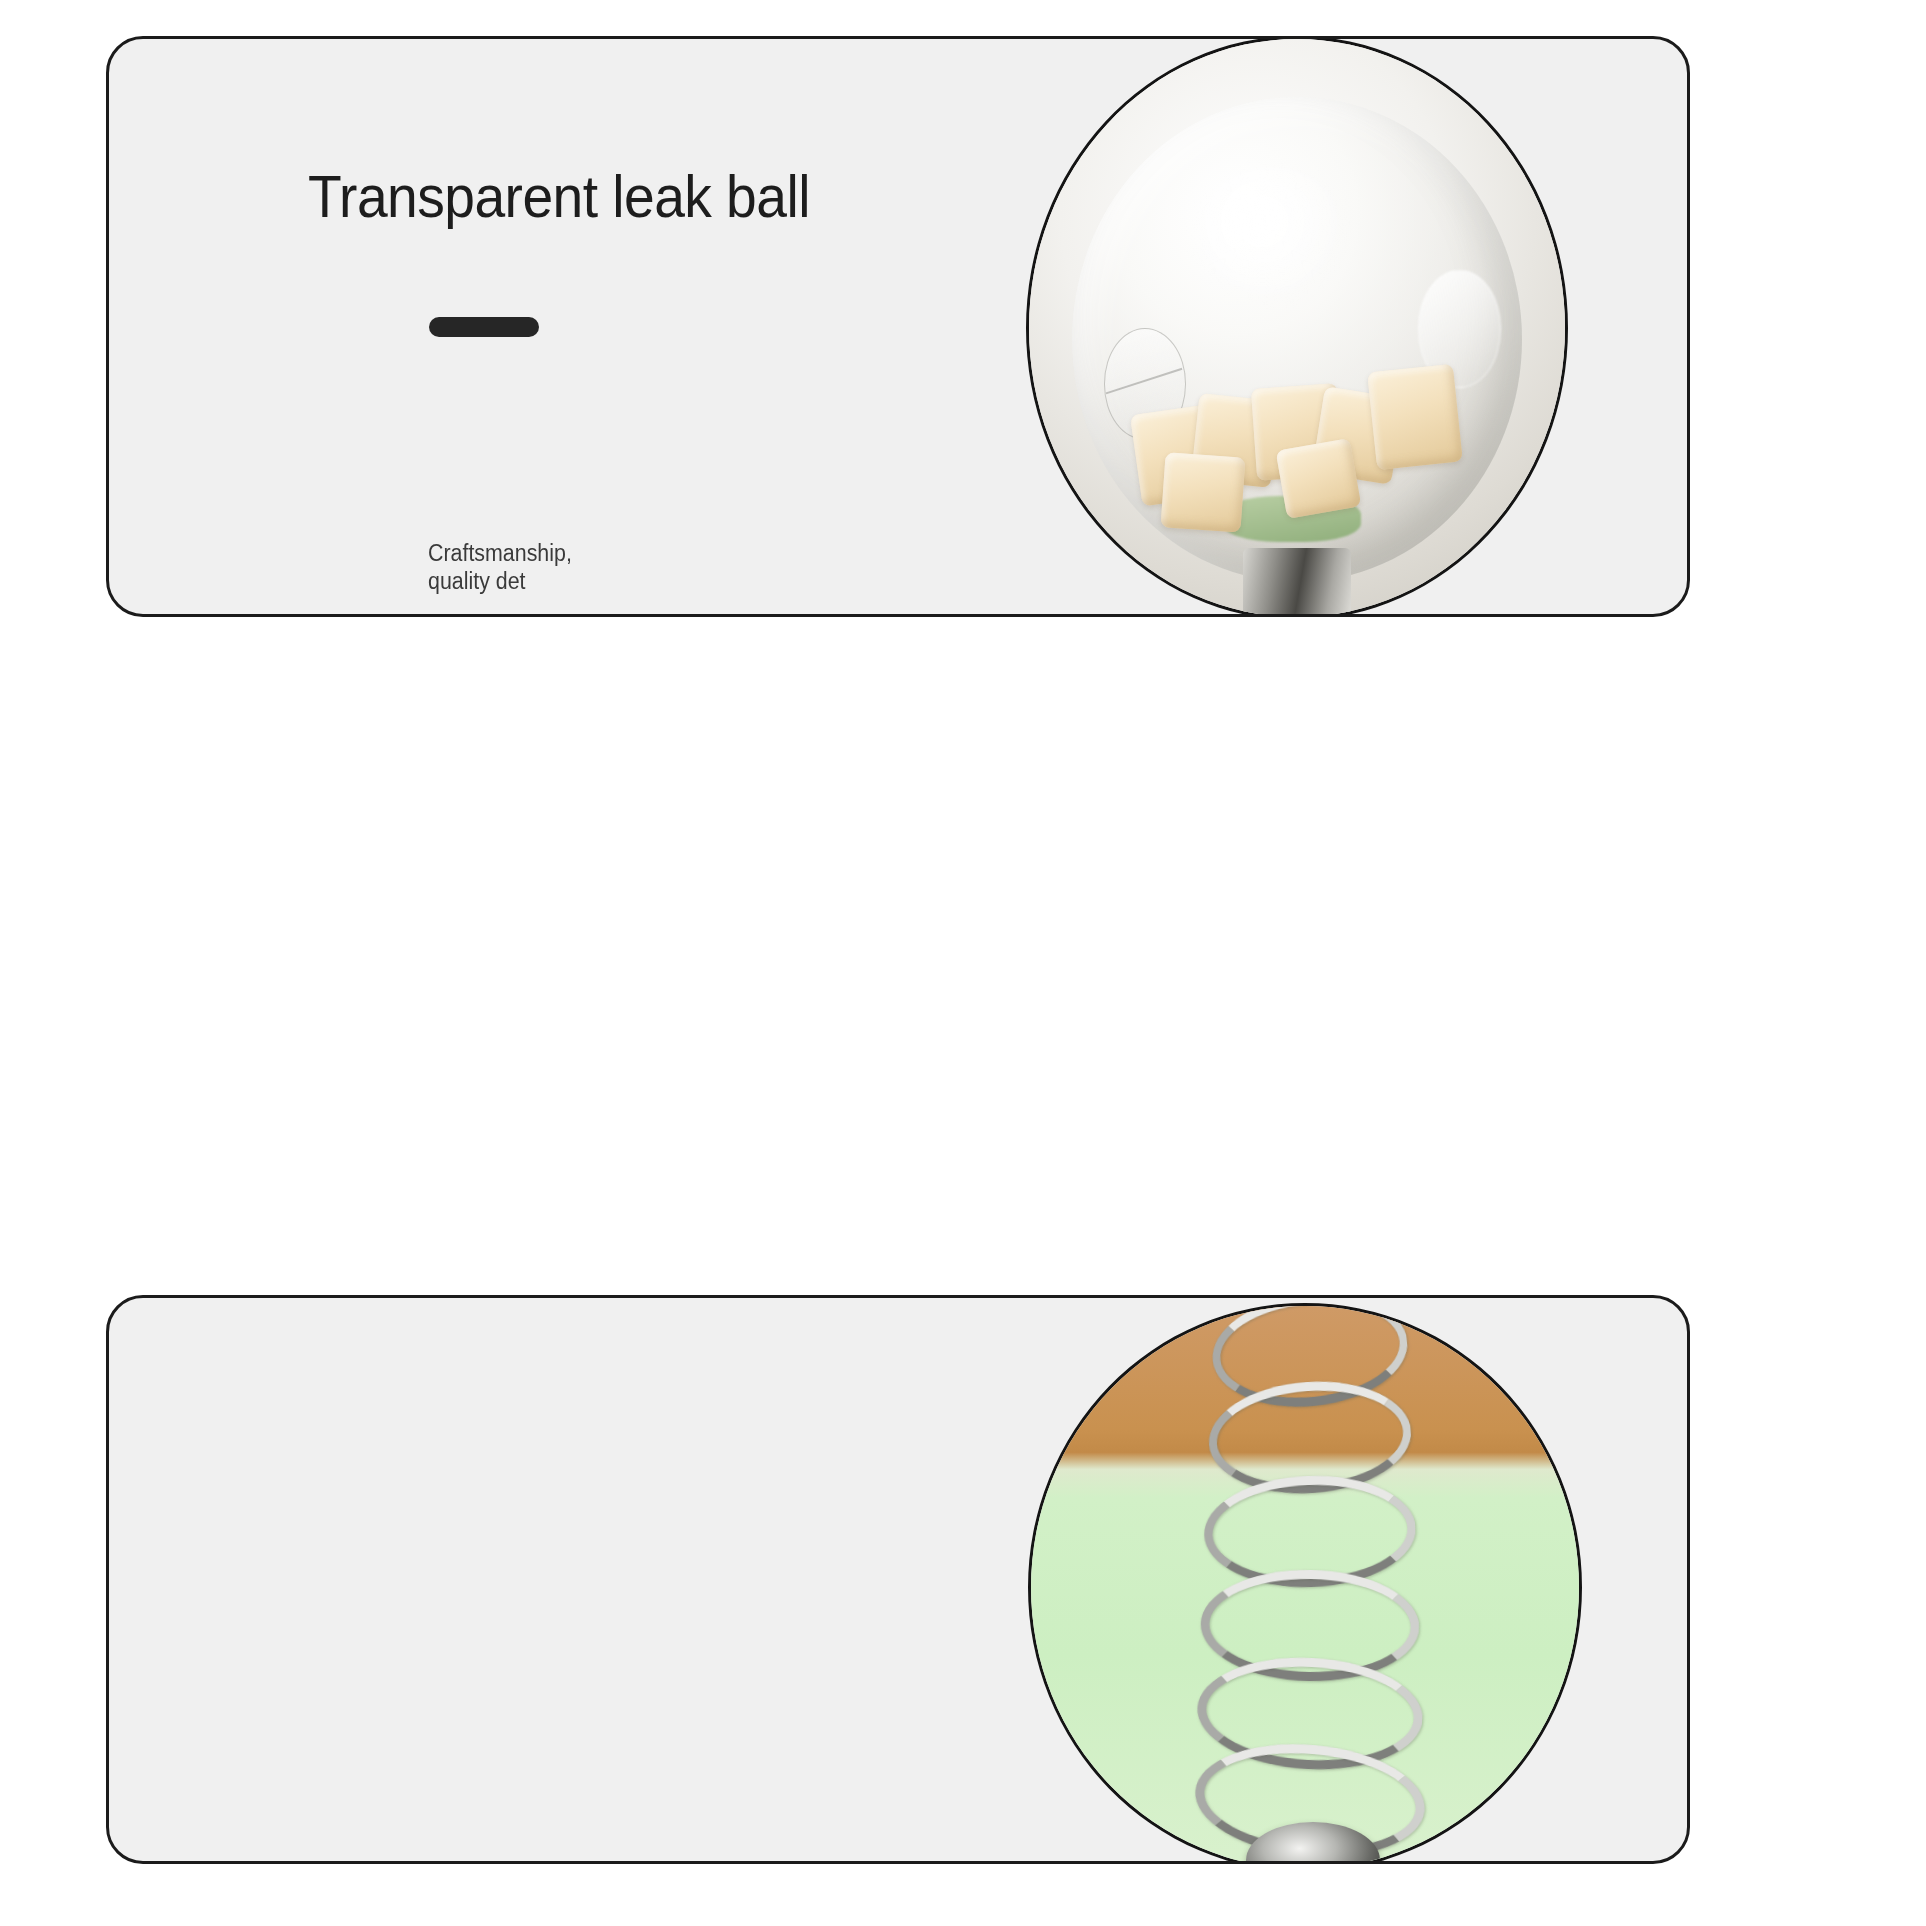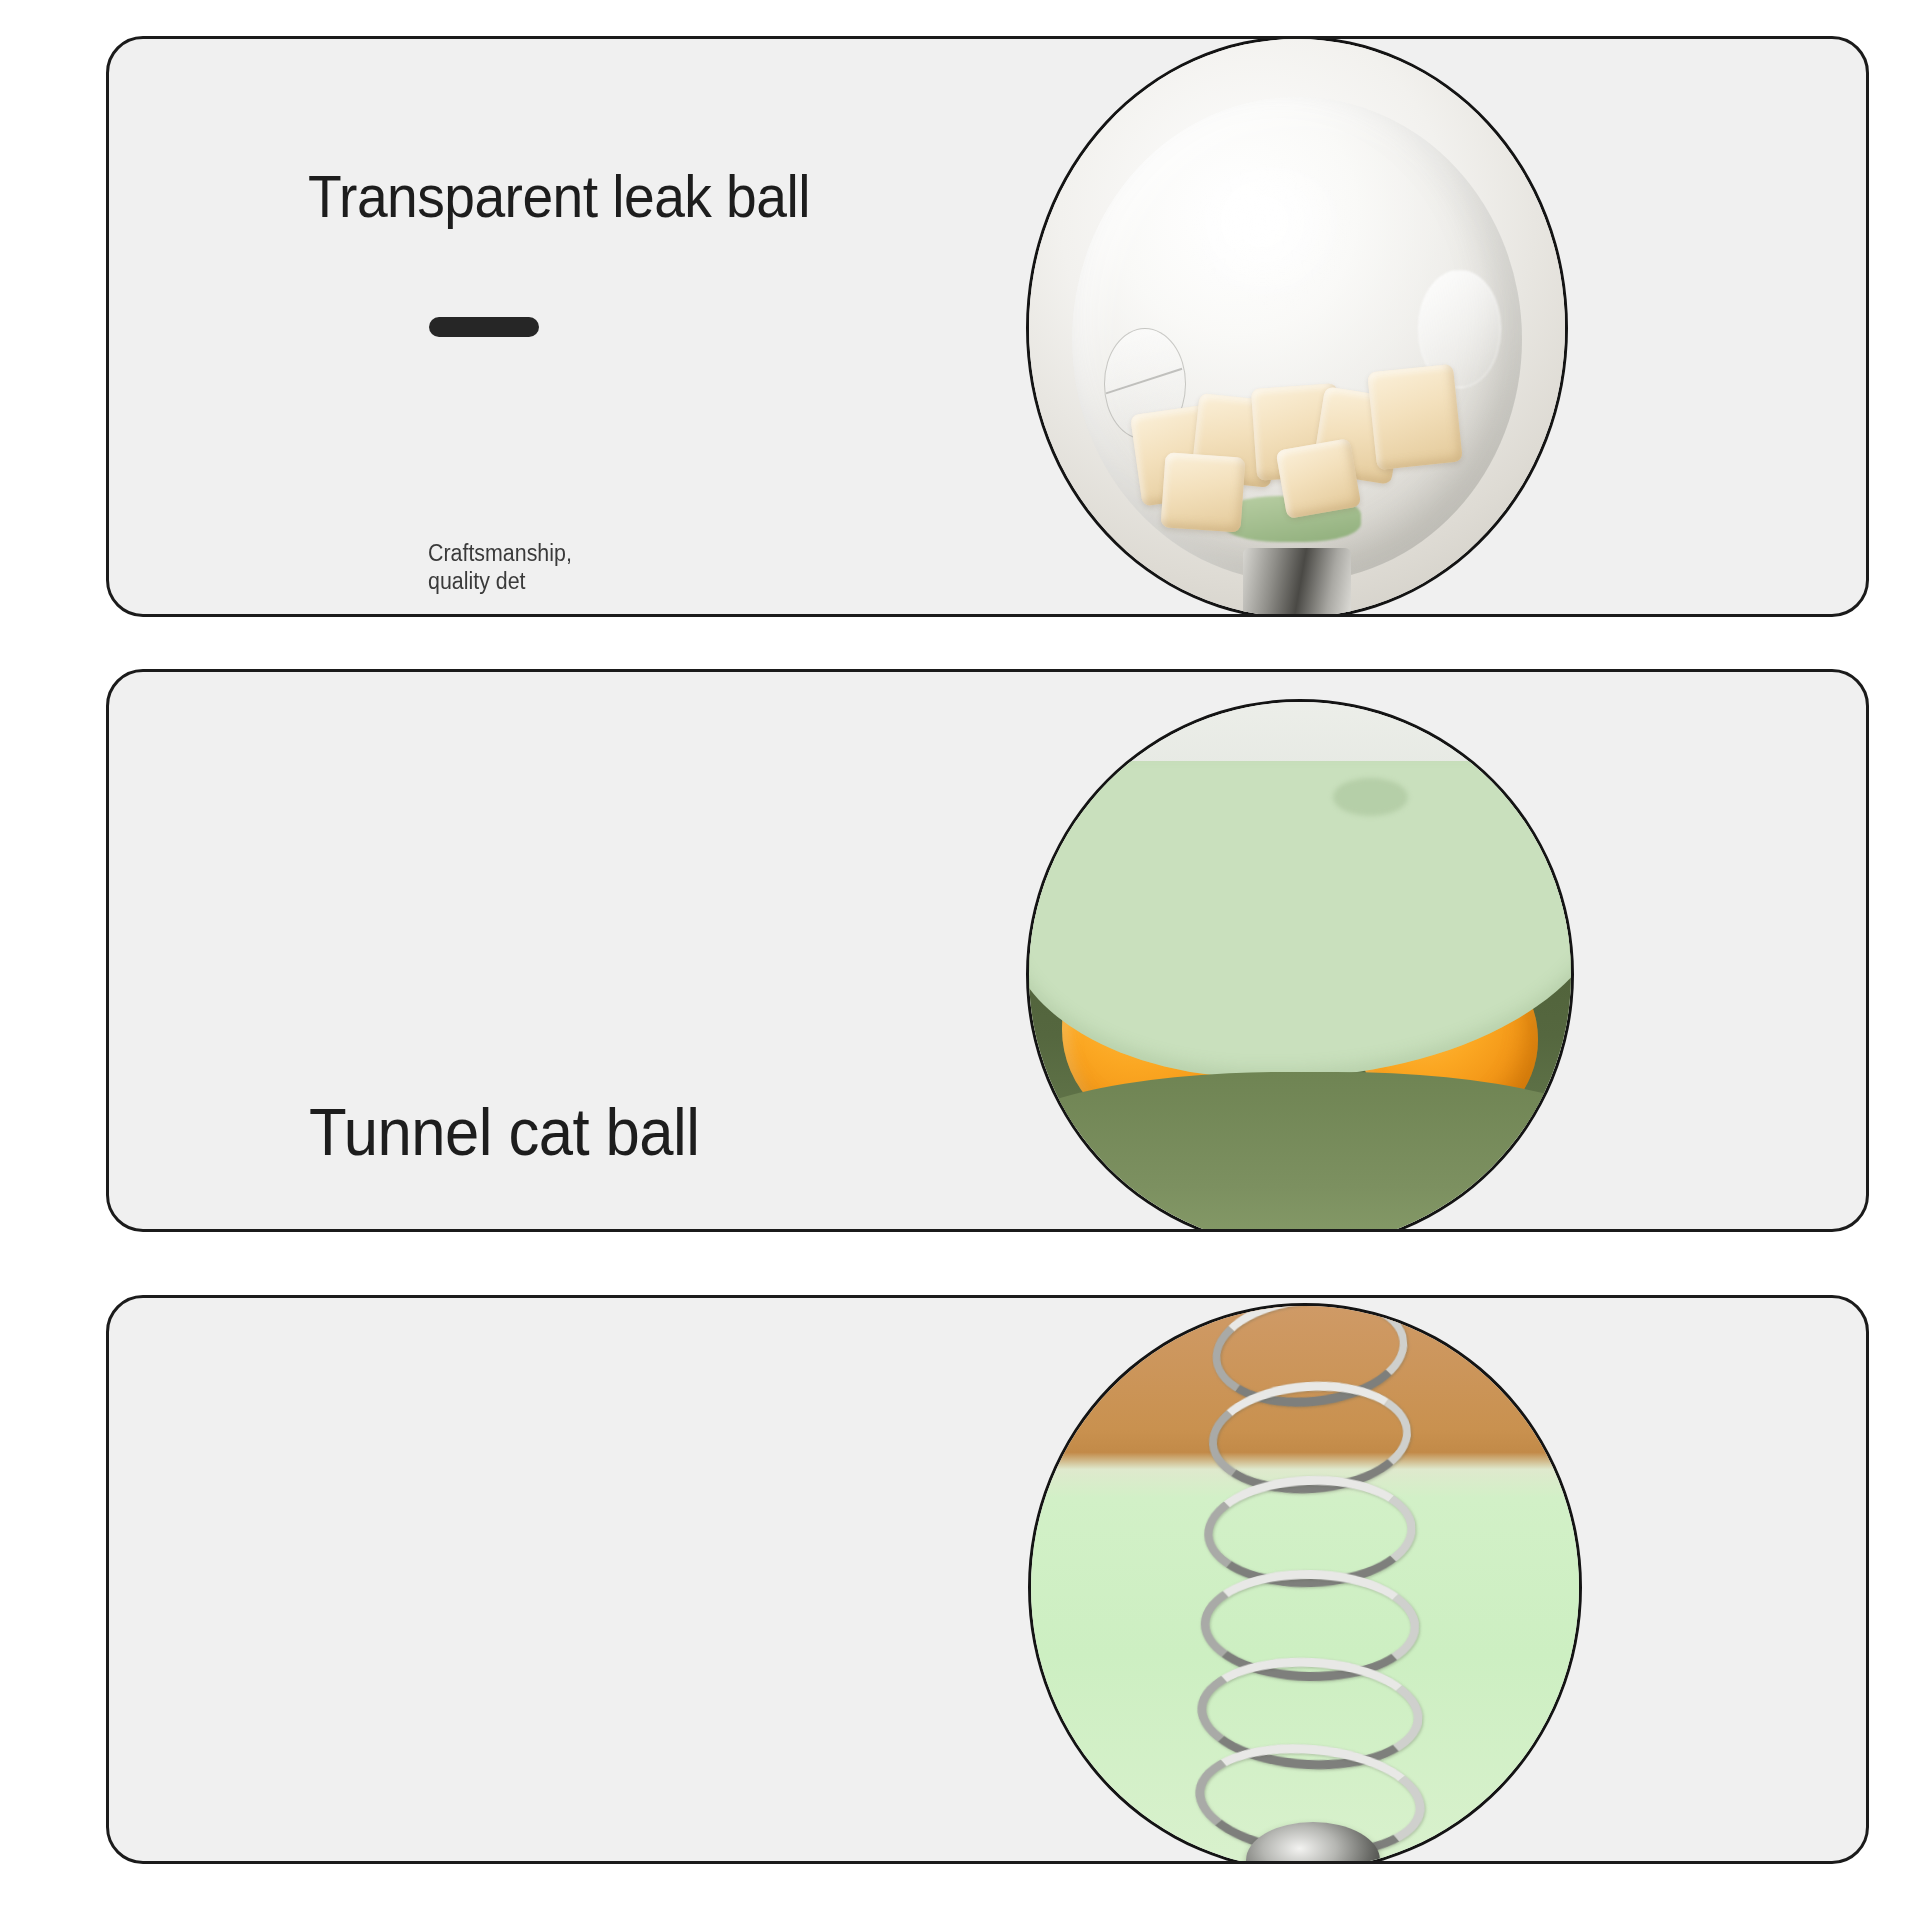--- a/index.html
+++ b/index.html
@@ -19,21 +19,21 @@
     position: relative;
     width: 1926px;
     height: 1926px;
     background: #ffffff;
   }
 
   
   .feature-card {
     position: absolute;
     left: 106px;
-    width: 1763px;           
+    width: 1584px;           
     background: #f0f0f0;
     border: 3px solid #1b1b1b;
     border-radius: 37px;
     box-sizing: border-box;
     overflow: hidden;
   }
   .card-1 { top: 36px;   height: 581px; }
   .card-2 { top: 669px; height: 563px; }
   .card-3 { top: 1295px; height: 569px; }
 
@@ -375,38 +375,20 @@
         <div class="treat t3"></div>
         <div class="treat t4"></div>
         <div class="treat t5"></div>
         <div class="treat t6"></div>
         <div class="treat t7"></div>
         <div class="metal-base"></div>
       </div>
     </div>
   </section>
 
-  <section class="feature-card card-2">
-    <div class="text-col">
-      <h2 class="card-title">Tunnel cat ball</h2>
-
-    </div>
-
-    <div class="media-circle">
-      <div class="media-inner scene-tunnel">
-        <div class="tunnel-dark"></div>
-        <div class="ball ball-left"></div>
-        <div class="ball ball-right"></div>
-        <div class="top-shell"></div>
-        <div class="shell-dimple"></div>
-        <div class="tunnel-floor"></div>
-        <div class="mini-spring"></div>
-      </div>
-    </div>
-  </section>
 
   <section class="feature-card card-3">
     <div class="text-col">
       
       
       
       
     </div>
 
     <div class="media-circle">

